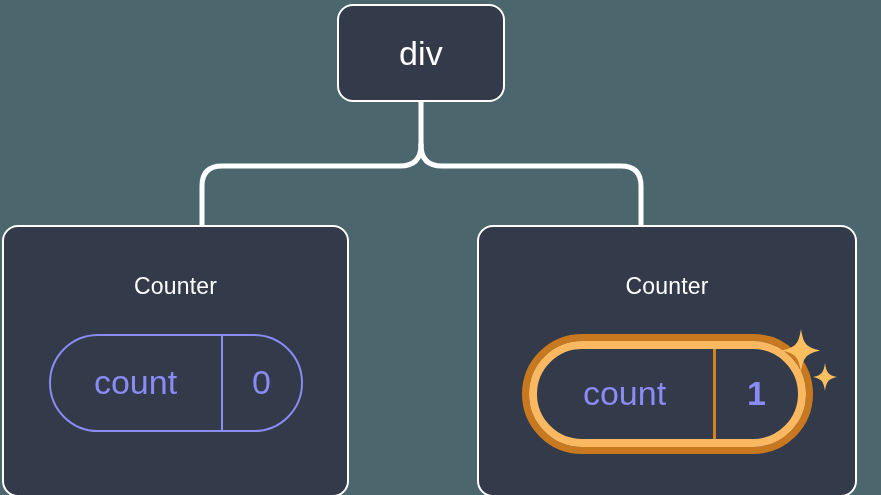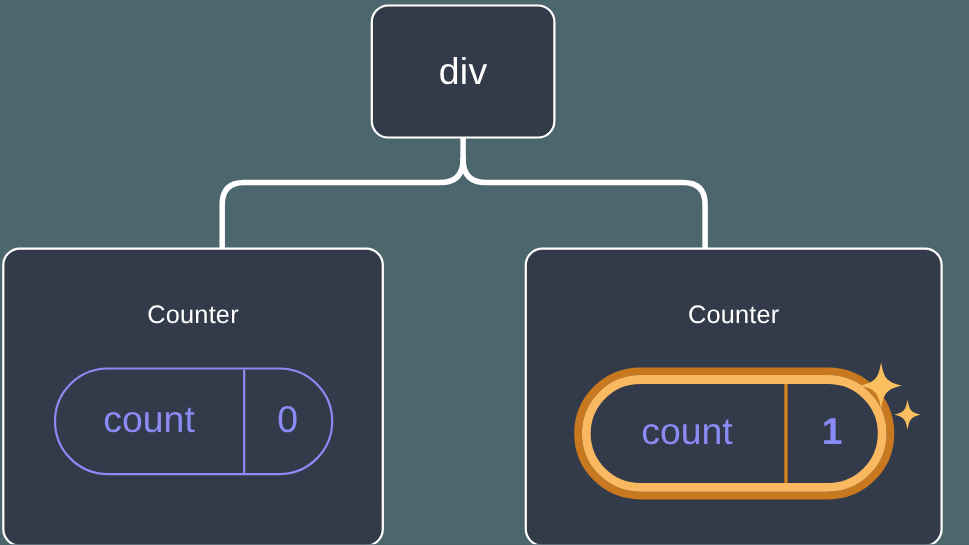--- a/index.html
+++ b/index.html
@@ -37,21 +37,21 @@
     border: 2px solid #ffffff;
     border-radius: 16px;
     display: flex;
     flex-direction: column;
     align-items: center;
   }
   #node-div {
     left: 337px;
     top: 4px;
     width: 168px;
-    height: 122px;
+    height: 98px;
     justify-content: center;
   }
   #node-counter-left {
     left: 2px;
     top: 225px;
     width: 347px;
     height: 272px;
   }
   #node-counter-right {
     left: 477px;

